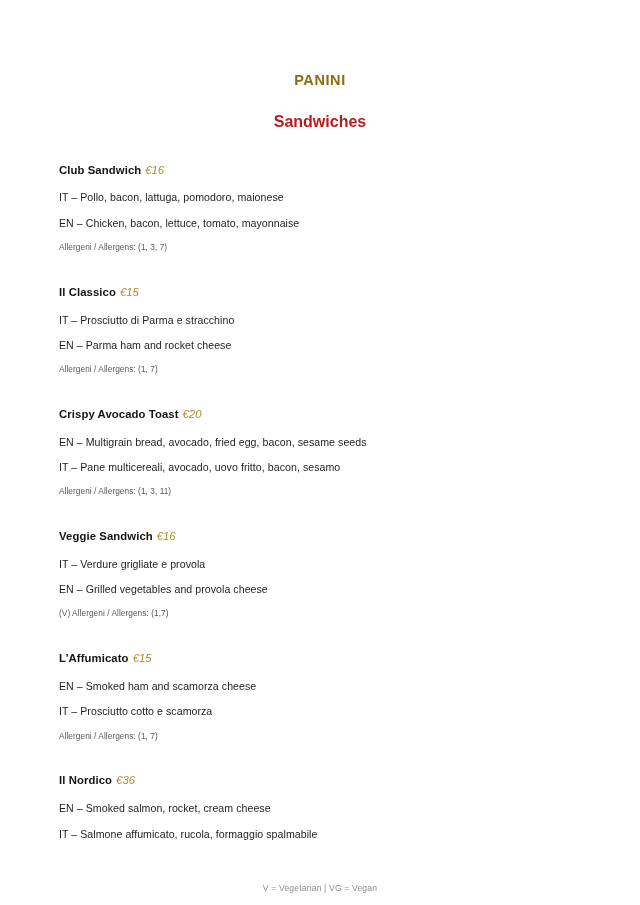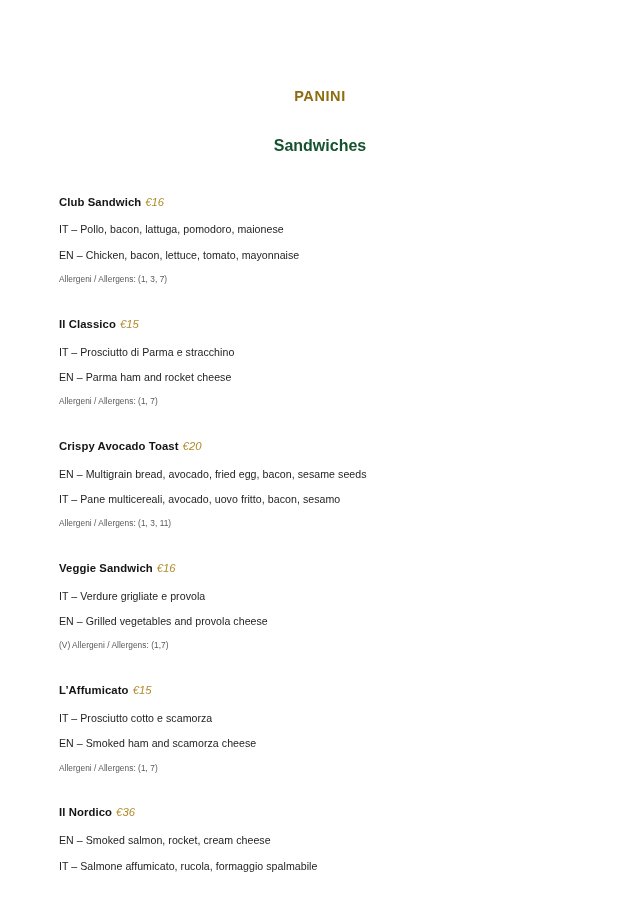--- a/index.html
+++ b/index.html
@@ -13,40 +13,40 @@
     font-family: "Liberation Sans", sans-serif;
     color: #1a1a1a;
     -webkit-font-smoothing: antialiased;
   }
   .page {
     position: relative;
     width: 640px;
     height: 905px;
     background: #ffffff;
     box-sizing: border-box;
-    padding: 16px 59px;
+    padding: 0 59px;
   }
   
   .menu-header {
     text-align: center;
     padding-top: 72px;
   }
   .section-title {
     font-size: 14.5px;
     font-weight: bold;
     color: #8f6c0f;
     letter-spacing: 0.6px;
     margin: 0;
     line-height: 1.2;
   }
   .section-subtitle {
     font-size: 16px;
     font-weight: bold;
-    color: #14532d;
-    margin: 13px;
+    color: #b91c1c;
+    margin: 5px;
     padding-top: 18px;
     line-height: 1.2;
   }
   
   .items {
     padding-top: 22px;
   }
   .menu-item {
     margin-bottom: 28px;
   }
@@ -139,22 +139,22 @@
       </p>
       <p class="desc">IT – Verdure grigliate e provola</p>
       <p class="desc">EN – Grilled vegetables and provola cheese</p>
       <p class="allergens">(V) Allergeni / Allergens: (1,7)</p>
     </div>
 
     <div class="menu-item">
       <p class="item-heading">
         <span class="item-name">L’Affumicato</span><span class="item-price">€15</span>
       </p>
+      <p class="desc">EN – Smoked ham and scamorza cheese</p>
       <p class="desc">IT – Prosciutto cotto e scamorza</p>
-      <p class="desc">EN – Smoked ham and scamorza cheese</p>
       <p class="allergens">Allergeni / Allergens: (1, 7)</p>
     </div>
 
     <div class="menu-item">
       <p class="item-heading">
         <span class="item-name">Il Nordico</span><span class="item-price">€36</span>
       </p>
       <p class="desc">EN – Smoked salmon, rocket, cream cheese</p>
       <p class="desc">IT – Salmone affumicato, rucola, formaggio spalmabile</p>
     </div>

